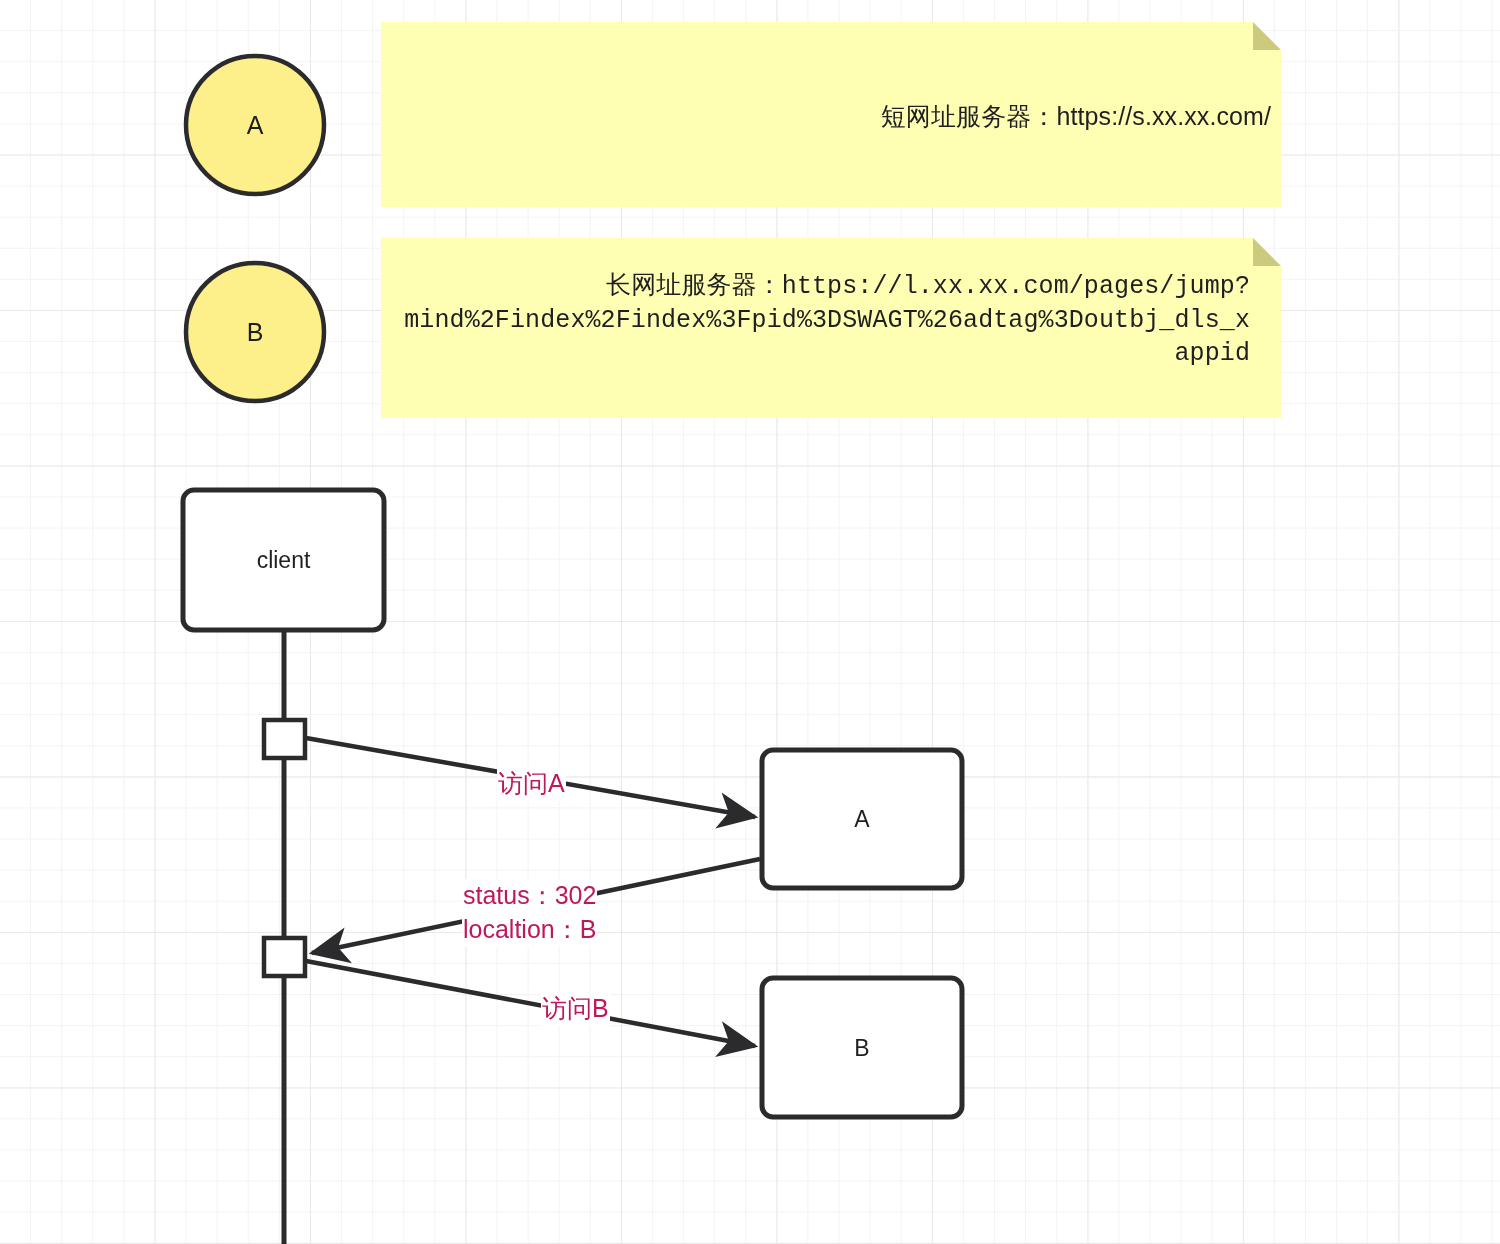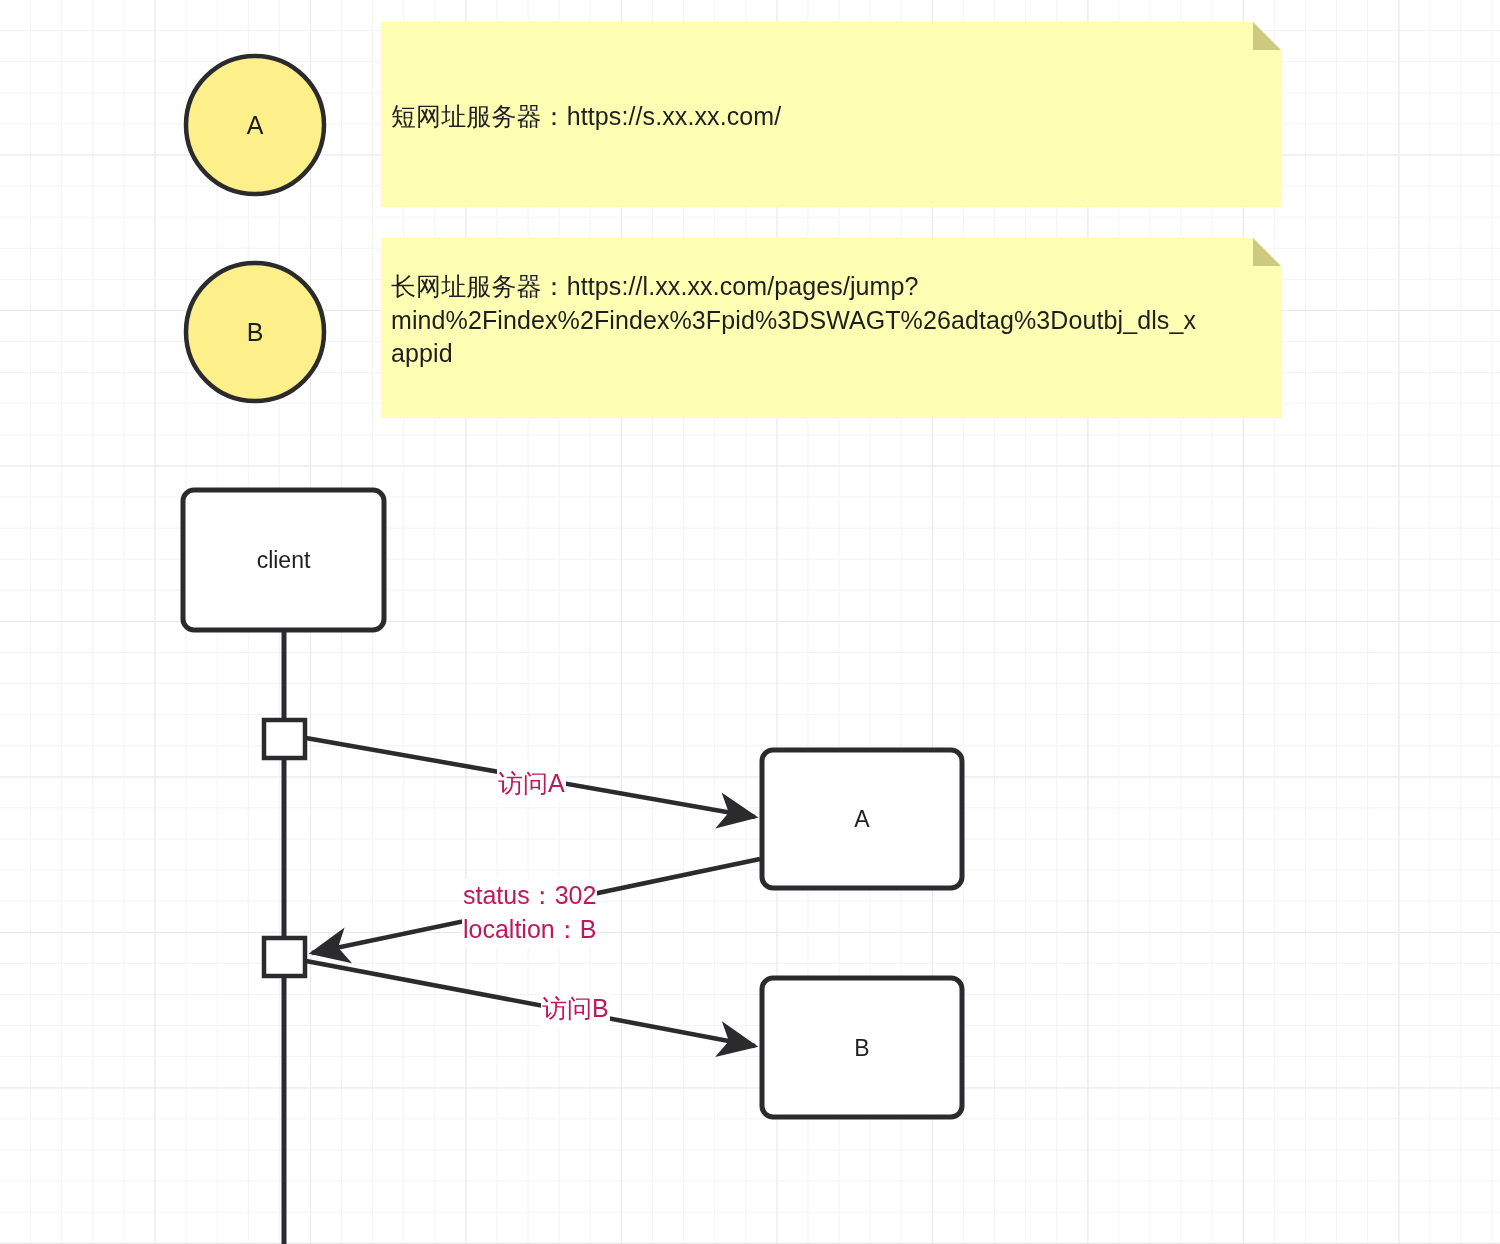--- a/index.html
+++ b/index.html
@@ -45,21 +45,21 @@
     pointer-events: none;
   }
   .circle-label {
     font-size: 25px;
   }
   .box-label {
     font-size: 23px;
   }
   .note-text {
     position: absolute;
-    text-align: left;
+    text-align: right;
     color: #1f1f22;
     font-size: 25px;
     line-height: 1.34;
     letter-spacing: 0.1px;
   }
   .edge-label {
     position: absolute;
     color: #be185d;
     font-size: 25px;
     line-height: 1.35;
@@ -113,21 +113,21 @@
     <line x1="306" y1="961" x2="755" y2="1046" stroke="#2b2b2e" stroke-width="4.5" marker-end="url(#arrowFilled)"></line>
   </svg>
 
   <div class="node-label circle-label" style="left:186px; top:96px; width:138px; height:58px;">A</div>
   <div class="node-label circle-label" style="left:186px; top:303px; width:138px; height:58px;">B</div>
 
   <div class="note-text" style="left:391px; top:100px; width:880px;">
     <div>短网址服务器：https://s.xx.xx.com/</div>
   </div>
 
-  <div class="note-text" style="left:391px; top:270px; width:880px;">
+  <div class="note-text" style="left:370px; top:270px; width:880px;font-family:Liberation Mono, monospace;">
     <div>长网址服务器：https://l.xx.xx.com/pages/jump?</div>
     <div>mind%2Findex%2Findex%3Fpid%3DSWAGT%26adtag%3Doutbj_dls_x</div>
     <div>appid</div>
   </div>
 
   <div class="node-label box-label" style="left:183px; top:531px; width:201px; height:58px;">client</div>
   <div class="node-label box-label" style="left:762px; top:790px; width:200px; height:58px;">A</div>
   <div class="node-label box-label" style="left:762px; top:1019px; width:200px; height:58px;">B</div>
 
   <div class="edge-label" style="left:497px; top:767px;">访问A</div>

